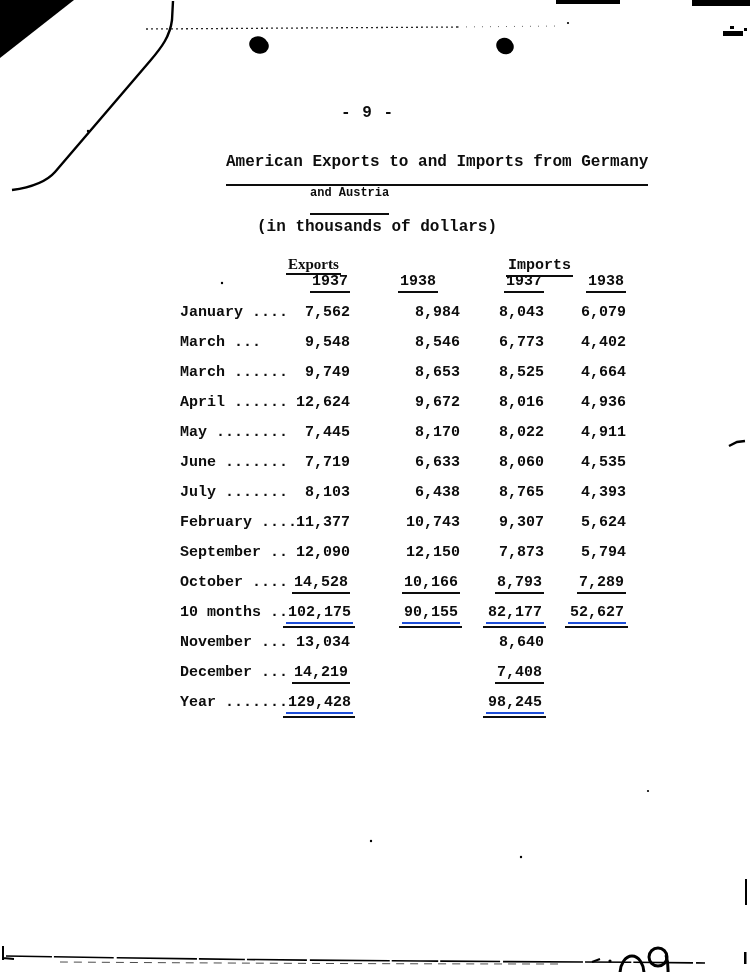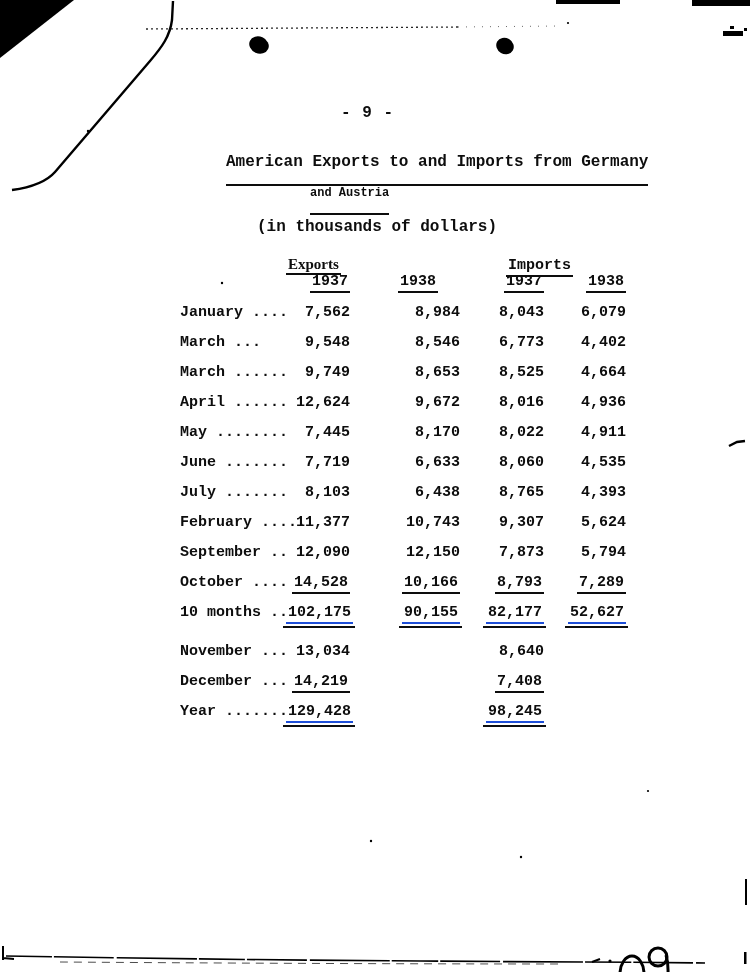--- a/index.html
+++ b/index.html
@@ -25,21 +25,21 @@
     grid-template-columns:106px 64px 110px 84px 82px;
     align-items:baseline; height:30px;
   }
   .grow.hdr-group { height:17px; }
   .grow.hdr-years { height:31px; }
   .cell { white-space:nowrap; overflow:visible; }
   .num  { text-align:right; }
   .span-exports { grid-column:2/4; text-align:left;font-family:Liberation Serif, serif; }
   .span-imports { grid-column:4/6; text-align:left; padding-left:46px; }
   .pr22 { padding-right:22px; }
-  .gap-before { margin-top:9px; }
+  .gap-before { }
 
   .u  { border-bottom:2px solid #0d0d0d; padding:0 2px 1px 2px; }
   .uu { position:relative; border-bottom:2px solid #1d4ed8; padding:0 2px 1px 2px; }
   .uu::after {
     content:""; position:absolute; left:-3px; right:-2px; bottom:-6px;
     height:2px; background:#0d0d0d;
   }
 
   svg.artifacts { position:absolute; left:0; top:0; pointer-events:none; }
 </style>

